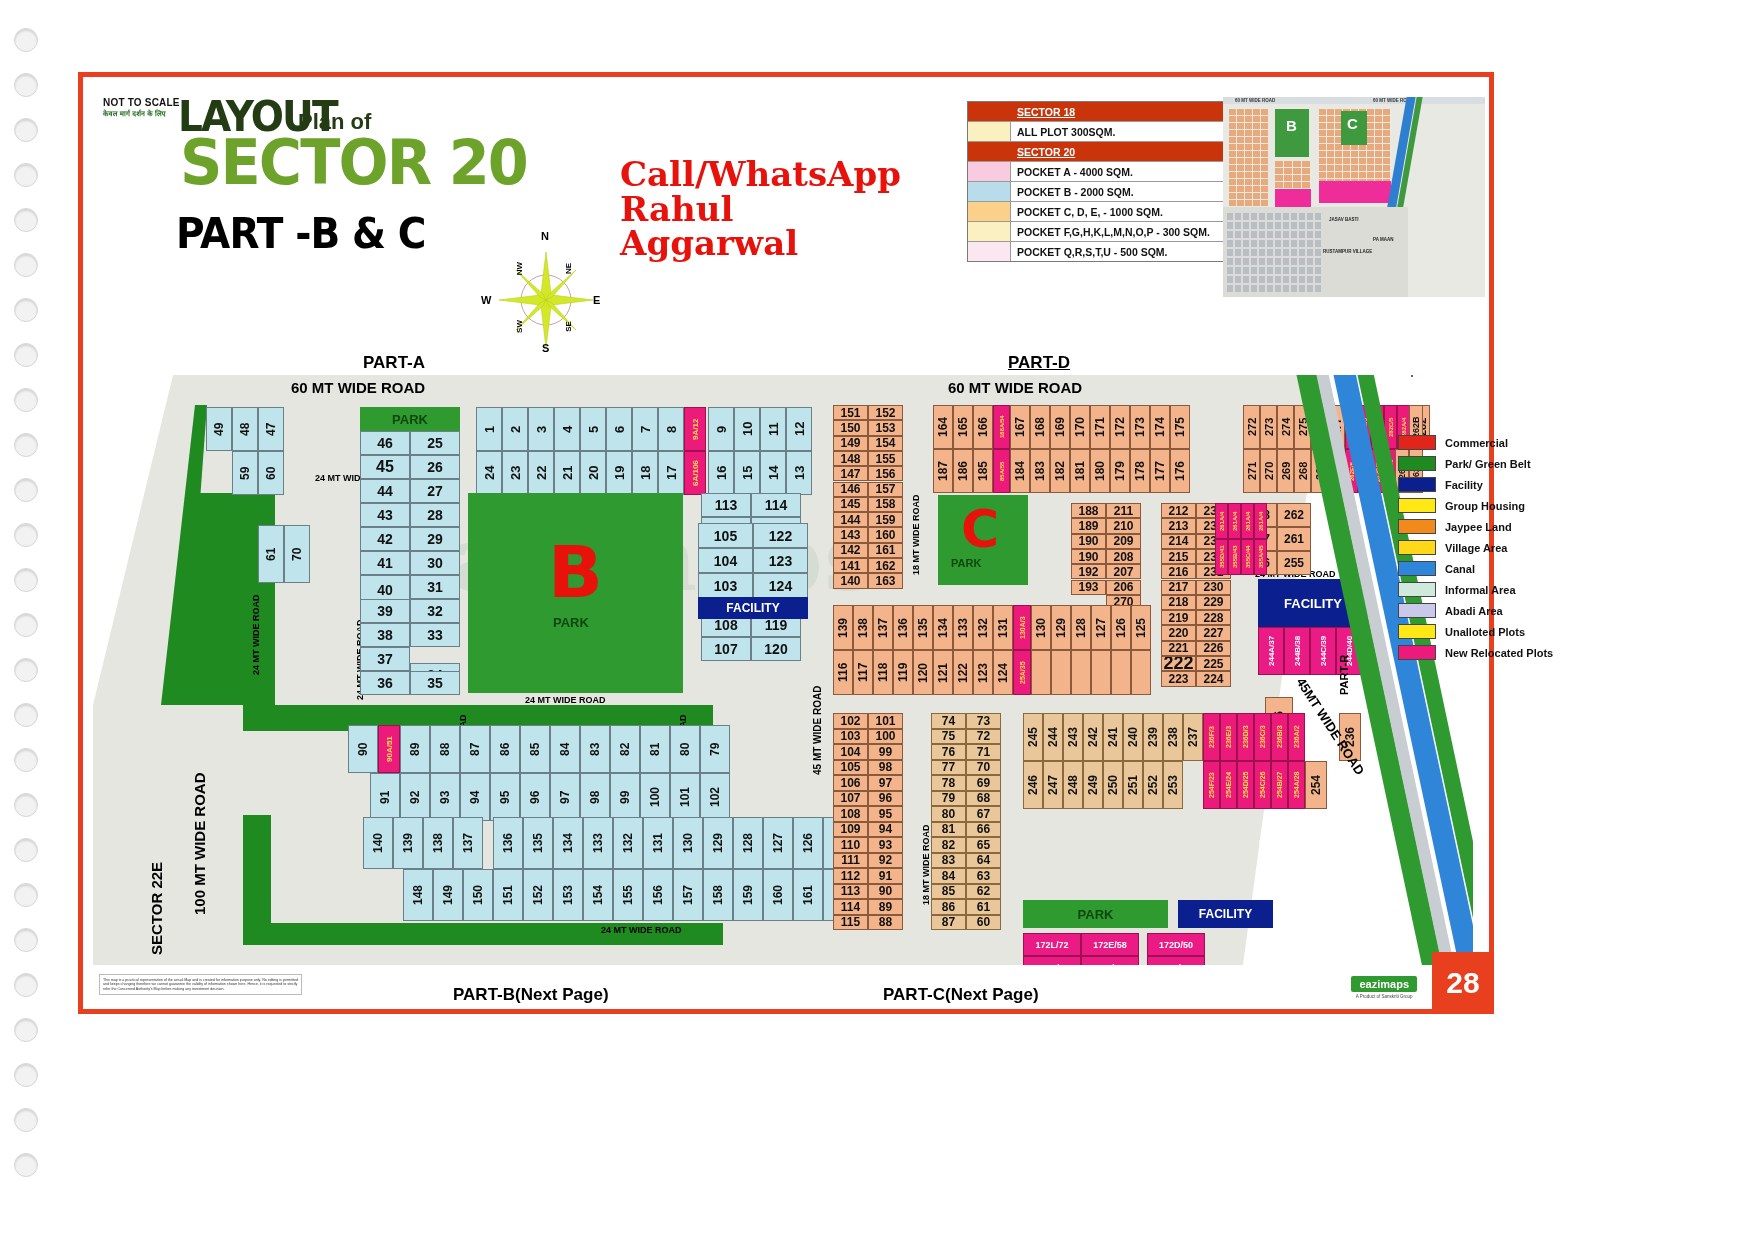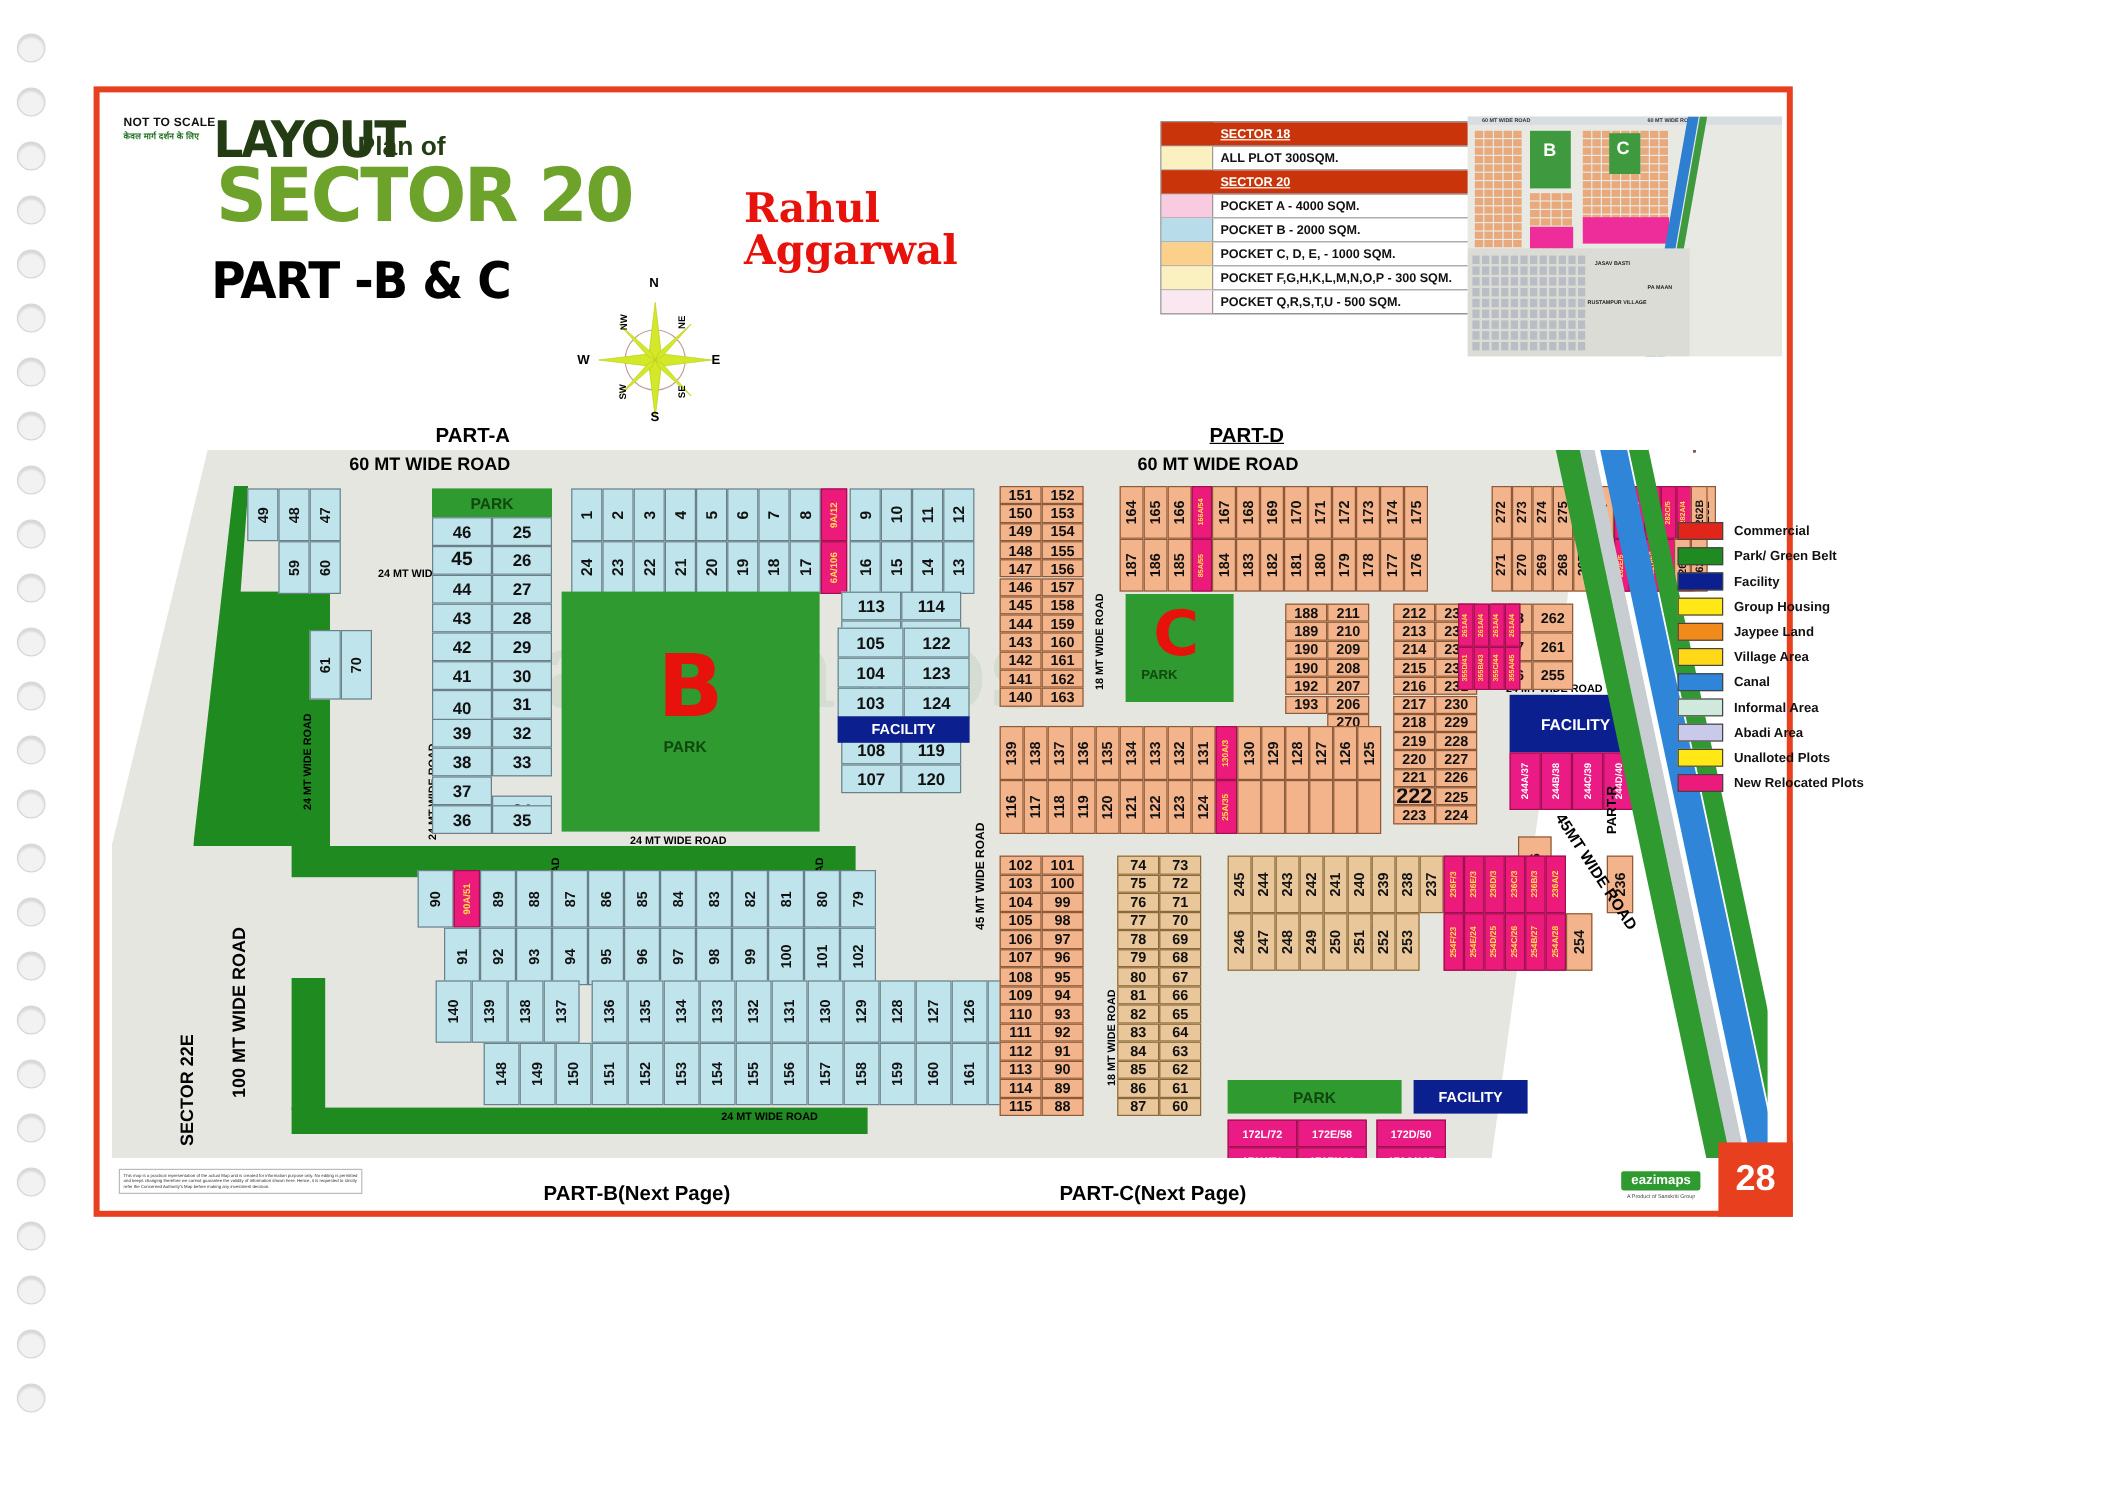--- a/index.html
+++ b/index.html
@@ -144,20 +144,21 @@
       <div class="nts">
         <span>NOT TO SCALE</span>
         <span class="hi">केवल मार्ग दर्शन के लिए</span>
       </div>
       <div class="t-layout">LAYOUT</div>
       <div class="t-planof">Plan of</div>
       <div class="t-sector">SECTOR 20</div>
       <div class="t-part">PART -B &amp; C</div>
 
       <div class="callbox">
+        <div class="cb1">Call/WhatsApp</div>
         <div class="cb3">Rahul Aggarwal</div>
       </div>
 
       <div class="compass">
         <svg width="110" height="110" viewBox="0 0 110 110">
           <circle cx="55" cy="58" r="25" fill="none" stroke="#c9a0a0" stroke-width="1"></circle>
           <g fill="#d4e82a" stroke="#b9cf18" stroke-width=".6">
             <polygon points="55,10 60,52 55,58 50,52"></polygon>
             <polygon points="55,106 60,64 55,58 50,64"></polygon>
             <polygon points="8,58 49,53 55,58 49,63"></polygon>

